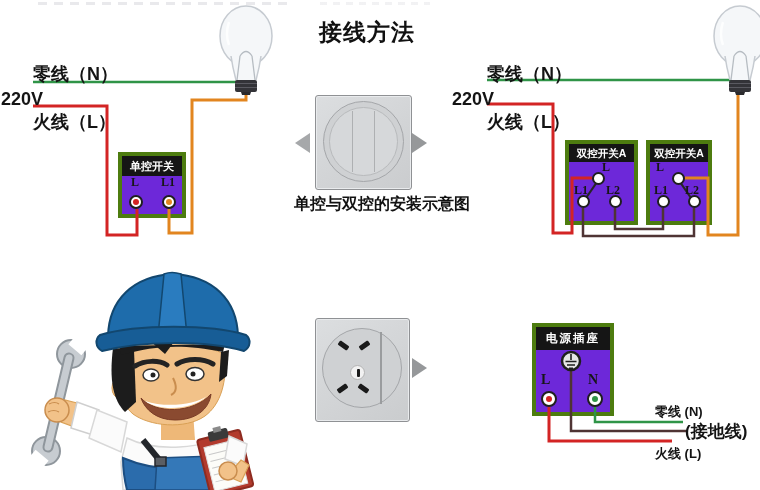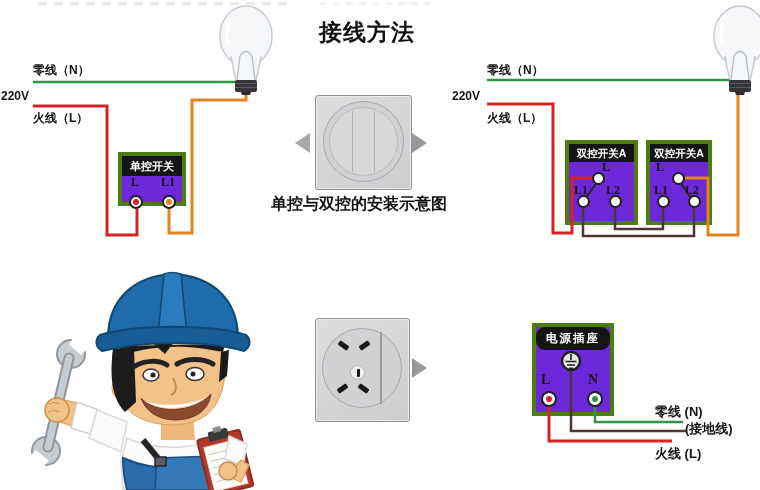--- a/index.html
+++ b/index.html
@@ -4,37 +4,37 @@
 <style>
   html,body{margin:0;padding:0;background:#fff;}
   #canvas{position:relative;width:760px;height:490px;background:#fff;overflow:hidden;
           font-family:"Liberation Sans",sans-serif;}
   .layer{position:absolute;inset:0;}
   #boxes-layer{z-index:1;}
   #wire-svg{z-index:2;pointer-events:none;}
   #text-layer{z-index:3;border-radius:32px;}
   #cartoon-svg{position:absolute;left:15px;top:262px;width:252px;height:228px;z-index:1;}
 
-  .lbl{position:absolute;font-weight:bold;color:#141414;font-size:12px;white-space:nowrap;}
+  .lbl{position:absolute;font-weight:bold;color:#141414;font-size:18px;white-space:nowrap;}
   .title{position:absolute;left:319px;top:17px;font-size:23px;font-weight:bold;color:#111;
          letter-spacing:1px;white-space:nowrap;}
-  .cap{position:absolute;font-weight:bold;color:#111;white-space:nowrap;}
+  .cap{position:absolute;font-weight:bold;color:#111;white-space:nowrap;margin-left:23px;}
   #cap-switch{left:271px;top:194px;font-size:16px;}
   #cap-outlet{left:299px;top:442px;font-size:16px;}
   #note-red{left:202px;top:220px;font-size:12px;font-weight:bold;color:#e01414;white-space:nowrap;position:absolute;}
 
   .ctrlbox{position:absolute;background:#6d28d9;border:4px solid #4d7c0f;box-sizing:border-box;}
   .ctrlbox .hd{background:#151515;color:#fff;font-weight:bold;text-align:center;overflow:hidden;}
-  #box-single{left:118px;top:152px;width:68px;height:54px;}
+  #box-single{left:118px;top:152px;width:68px;height:66px;}
   #box-single .hd{height:20px;line-height:20px;font-size:11px;}
   #box-a{left:565px;top:140px;width:73px;height:85px;}
   #box-b{left:646px;top:140px;width:66px;height:85px;}
   #box-a .hd,#box-b .hd{height:18px;line-height:18px;font-size:10.5px;}
   #box-outlet{left:532px;top:323px;width:82px;height:93px;}
-  #box-outlet .hd{height:23px;line-height:23px;font-size:11.5px;letter-spacing:2px;border-radius:9px;}
+  #box-outlet .hd{height:23px;line-height:23px;font-size:11.5px;letter-spacing:2px;}
 
   .tlabel{position:absolute;font-family:"Liberation Serif",serif;font-weight:bold;
           font-size:12px;color:#161616;white-space:nowrap;}
   .term{position:absolute;box-sizing:border-box;border:2px solid #1f1f1f;border-radius:50%;
         background:#fff;display:flex;align-items:center;justify-content:center;}
   .term .dot{border-radius:50%;width:6px;height:6px;}
   .d14{width:14px;height:14px;} .d13{width:13px;height:13px;} .d16{width:16px;height:16px;}
   .dot-red{background:#d32424;} .dot-orange{background:#e2851f;} .dot-green{background:#2f9447;}
 
   .plate{position:absolute;background:linear-gradient(145deg,#dcdee0,#caccce);
@@ -267,17 +267,17 @@
     <div class="tlabel" style="left:541px;top:372px;font-size:14px">L</div>
     <div class="tlabel" style="left:588px;top:372px;font-size:14px">N</div>
     <div class="term d16" style="left:541px;top:391px">
         <div class="dot dot-red"></div>
       </div>
     <div class="term d16" style="left:587px;top:391px">
         <div class="dot dot-green"></div>
       </div>
 
     <div class="lbl" style="left:655px;top:403px;font-size:13px">零线 (N)</div>
-    <div class="lbl" style="left:685px;top:420px;font-size:13px">(接地线)</div>
+    <div class="lbl" style="left:685px;top:420px;font-size:17px">(接地线)</div>
     <div class="lbl" style="left:655px;top:445px;font-size:13px">火线 (L)</div>
   </div>
 
 </div>
 
 </body></html>

